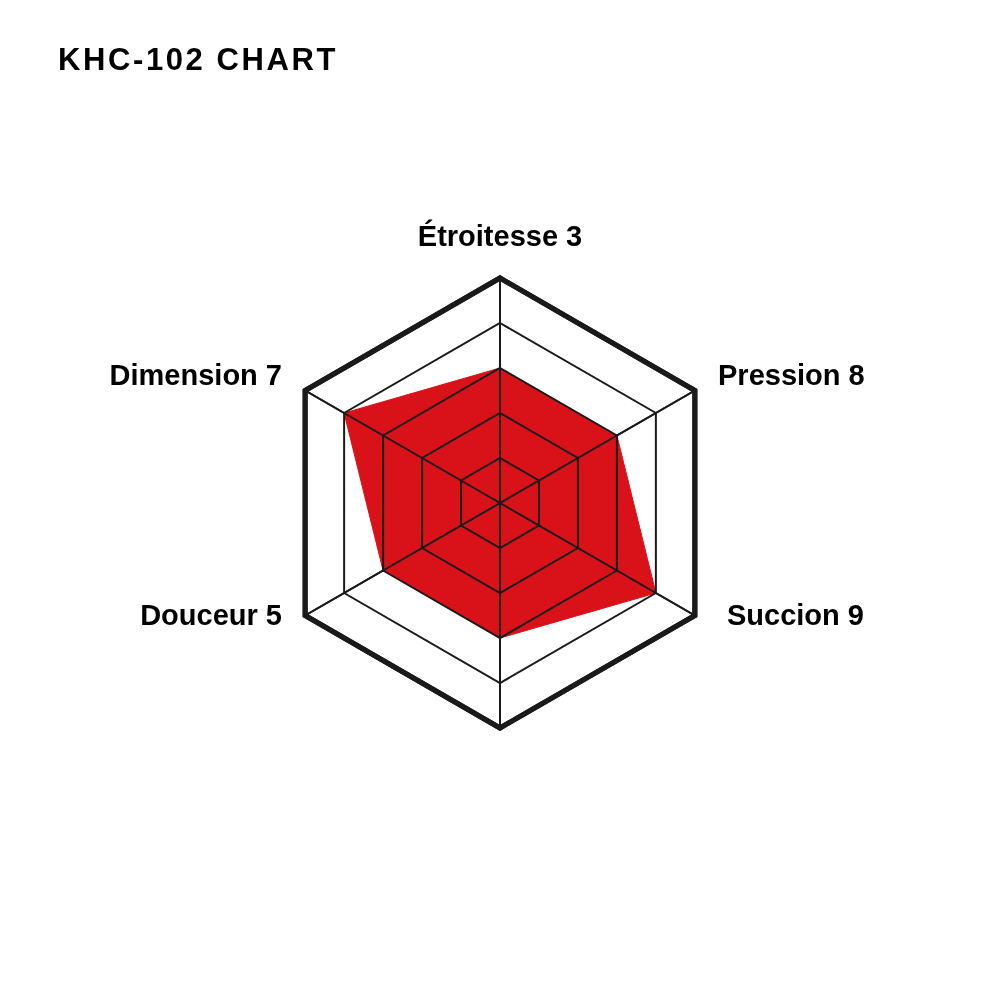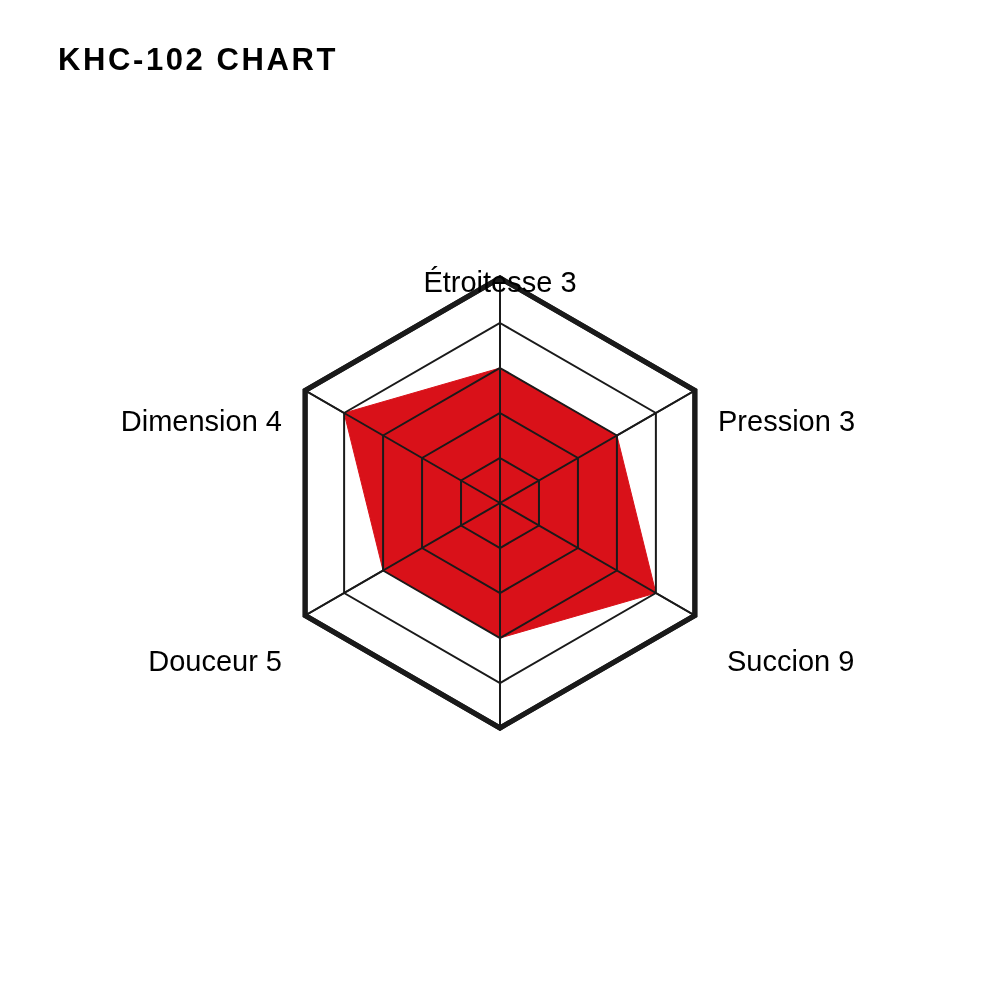--- a/index.html
+++ b/index.html
@@ -35,25 +35,24 @@
     position: absolute;
     left: 0;
     top: 0;
     width: 1000px;
     height: 1000px;
     display: block;
   }
   .axis-label {
     position: absolute;
     font-size: 29px;
-    font-weight: normal;
+    font-weight: bold;
     white-space: nowrap;
     line-height: 1;
     color: #000000;
-    margin-top: 46px;
   }
   .lbl-top      { left: 500px; top: 222px; transform: translate(-50%, 0); }
   .lbl-right-up { left: 718px; top: 361px; }
   .lbl-right-dn { left: 727px; top: 601px; }
   .lbl-bottom   { left: 500px; top: 752px; transform: translate(-50%, 0); }
   .lbl-left-dn  { right: 718px; top: 601px; }
   .lbl-left-up  { right: 718px; top: 361px; }
 </style>
 </head>
 <body>
@@ -91,22 +90,22 @@
         <line x1="500" y1="503" x2="694.86" y2="390.50" stroke="#1a1a1a" stroke-width="2"></line>
         <line x1="500" y1="503" x2="694.86" y2="615.50" stroke="#1a1a1a" stroke-width="2"></line>
         <line x1="500" y1="503" x2="500.00" y2="728.00" stroke="#1a1a1a" stroke-width="2"></line>
         <line x1="500" y1="503" x2="305.14" y2="615.50" stroke="#1a1a1a" stroke-width="2"></line>
         <line x1="500" y1="503" x2="305.14" y2="390.50" stroke="#1a1a1a" stroke-width="2"></line>
       </g>
   </svg>
 
   <div class="axis-label lbl-top">Étroitesse 3</div>
 
-  <div class="axis-label lbl-right-up">Pression 3</div>
+  <div class="axis-label lbl-right-up">Pression 8</div>
 
   <div class="axis-label lbl-right-dn">Succion 9</div>
 
 
   <div class="axis-label lbl-left-dn">Douceur 5</div>
 
-  <div class="axis-label lbl-left-up">Dimension 4</div>
+  <div class="axis-label lbl-left-up">Dimension 7</div>
 
 </div>
 
 </body></html>

